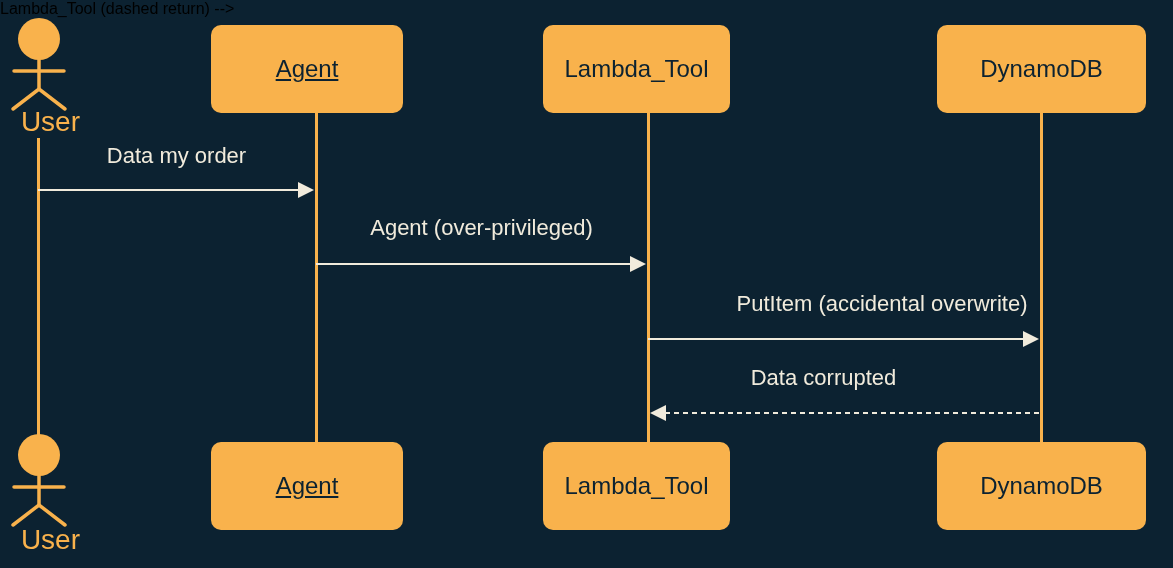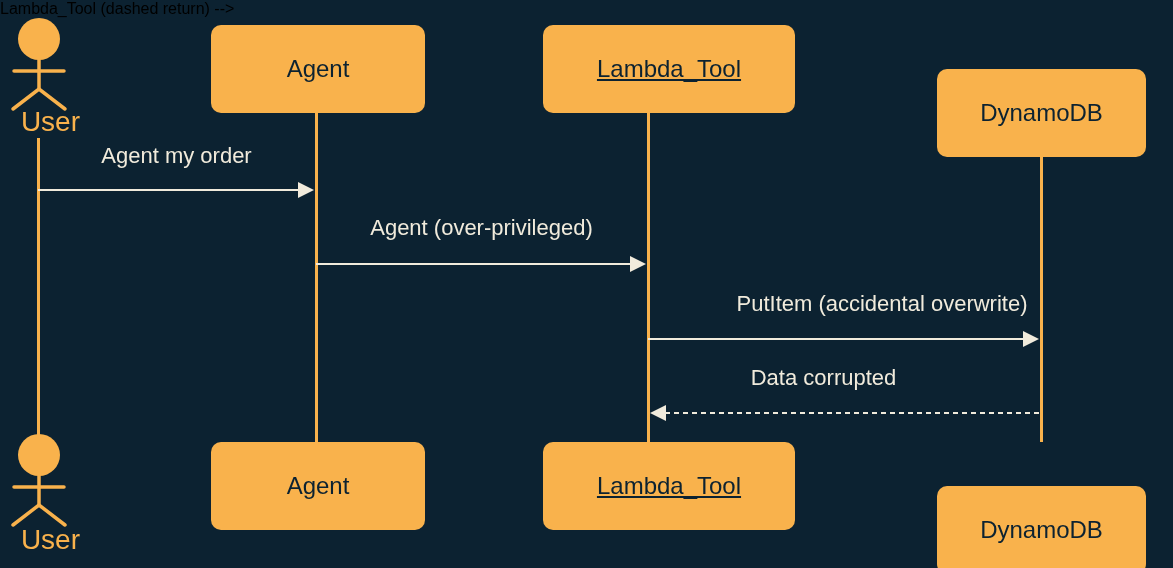--- a/index.html
+++ b/index.html
@@ -33,23 +33,23 @@
     background: #F9B24C;
     border-radius: 10px;
     display: flex;
     align-items: center;
     justify-content: center;
     font-size: 24px;
     color: #0C2231;
   }
   .row-top    { top: 25px; }
   .row-bottom { top: 442px; }
-  .col-agent  { left: 211px; width: 214px; }
-  .col-lambda { left: 543px; width: 252px; text-decoration: underline; }
-  .col-dynamo { left: 937px; width: 209px; margin-top: 44px; }
+  .col-agent  { left: 211px; width: 192px; text-decoration: underline; }
+  .col-lambda { left: 543px; width: 187px; }
+  .col-dynamo { left: 937px; width: 209px; }
 
   
   .actor-figure {
     position: absolute;
     left: 0;
     width: 78px;
     height: 96px;
   }
   .actor-figure.top    { top: 16px; }
   .actor-figure.bottom { top: 432px; }
@@ -161,21 +161,21 @@
     <span>Agent</span>
   </div>
   <div class="pbox row-bottom col-lambda">
     <span>Lambda_Tool</span>
   </div>
   <div class="pbox row-bottom col-dynamo">
     <span>DynamoDB</span>
   </div>
 
   
-  <div class="msg-label msg1-label">Agent my order</div>
+  <div class="msg-label msg1-label">Data my order</div>
   <div class="arrow-line msg1-line"></div>
   <div class="arrow-head-right msg1-head"></div>
 
   
   <div class="msg-label msg2-label">Agent (over-privileged)</div>
   <div class="arrow-line msg2-line"></div>
   <div class="arrow-head-right msg2-head"></div>
 
   
   <div class="msg-label msg3-label">PutItem (accidental overwrite)</div>

